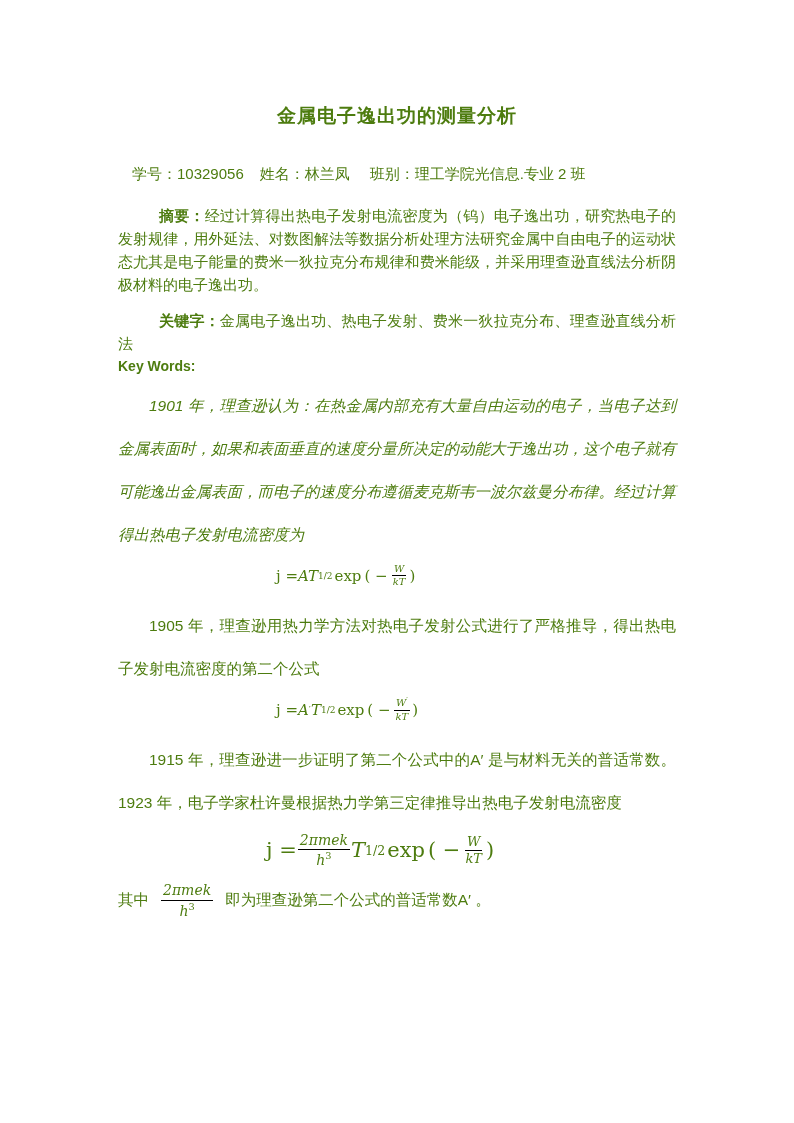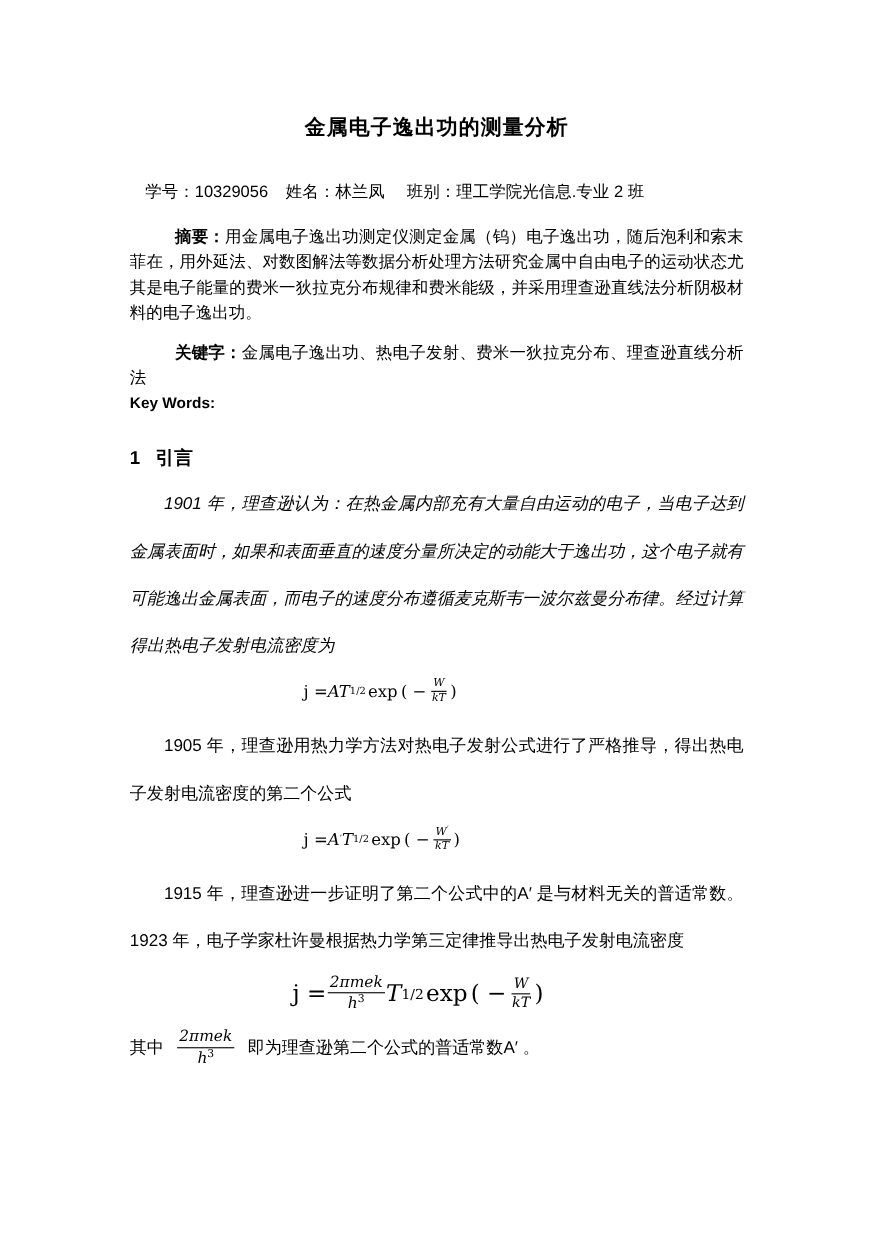--- a/index.html
+++ b/index.html
@@ -1,21 +1,21 @@
 <!DOCTYPE html>
 <html><head>
 <meta charset="utf-8">
 <style>
   html, body { margin: 0; padding: 0; background: #ffffff; }
   .page {
     position: relative;
     width: 794px;
     height: 1123px;
     background: #ffffff;
-    color: #000000;
+    color: #4d7c0f;
     font-family: "Liberation Sans", "DejaVu Sans", sans-serif;
     overflow: hidden;
     margin: 0 auto;
   }
   .content { margin: 0 118px; }
 
   .doc-title {
     margin: 0;
     padding-top: 103px;
     font-size: 19px;
@@ -124,27 +124,26 @@
 
 <div class="page">
   <div class="content">
 
     <h1 class="doc-title">金属电子逸出功的测量分析</h1>
 
     <div class="byline">
       <span class="field-gap-a"><span>学号：</span><span>10329056</span></span><span class="field-gap-b"><span>姓名：</span><span>林兰凤</span></span><span><span>班别：</span><span>理工学院光信息.专业 2 班</span></span>
     </div>
 
-    <p class="abstract"><span class="bold">摘要：</span><span>用金属电子逸出功测定仪测定金属（钨）电子逸出功，随后泡利和索末菲在，用外延法、对数图解法等数据分析处理方法研究金属中自由电子的运动状态尤其是电子能量的费米一狄拉克分布规律和费米能级，并采用理查逊直线法分析阴极材料的电子逸出功。</span></p>
+    <p class="abstract"><span class="bold">摘要：</span><span>经过计算得出热电子发射电流密度为（钨）电子逸出功，研究热电子的发射规律，用外延法、对数图解法等数据分析处理方法研究金属中自由电子的运动状态尤其是电子能量的费米一狄拉克分布规律和费米能级，并采用理查逊直线法分析阴极材料的电子逸出功。</span></p>
 
     <p class="keywords"><span class="bold">关键字：</span><span>金属电子逸出功、热电子发射、费米一狄拉克分布、理查逊直线分析法</span></p>
 
     <p class="keywords-en">Key Words:</p>
 
-    <h2 class="section-heading"><span class="sec-num">1</span><span>引言</span></h2>
 
     <p class="para first">1901 年，理查逊认为：在热金属内部充有大量自由运动的电子，当电子达到金属表面时，如果和表面垂直的速度分量所决定的动能大于逸出功，这个电子就有可能逸出金属表面，而电子的速度分布遵循麦克斯韦一波尔兹曼分布律。经过计算得出热电子发射电流密度为</p>
 
     <div class="formula f1">
       <span>j = </span>
         <span class="it">AT</span>
         <sup class="pwr">1/2</sup>
         <span class="fn-exp">exp</span>
         <span class="open-paren">( −</span>
         <span class="frac">

